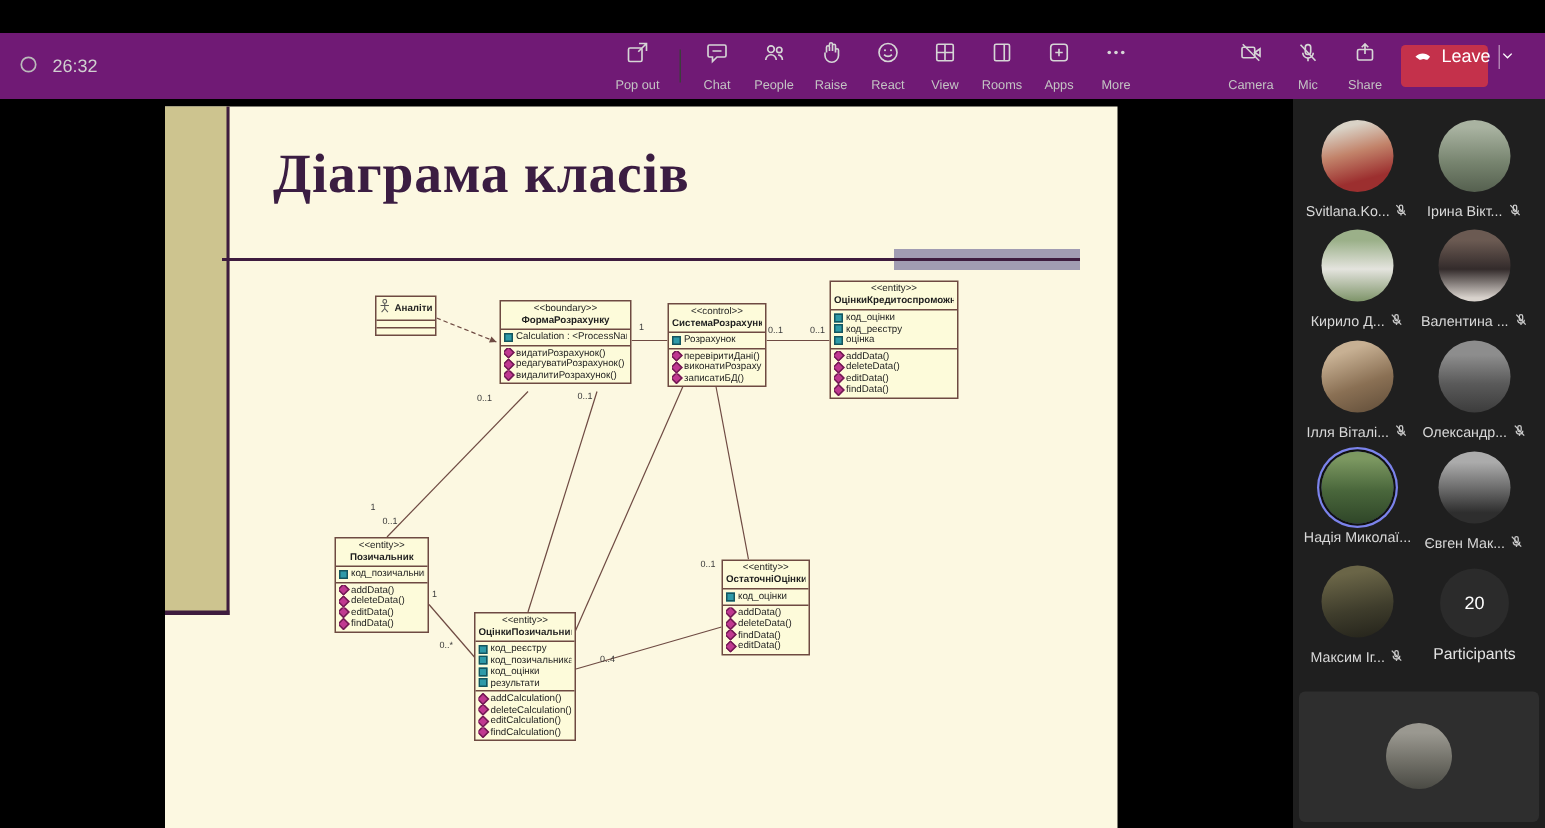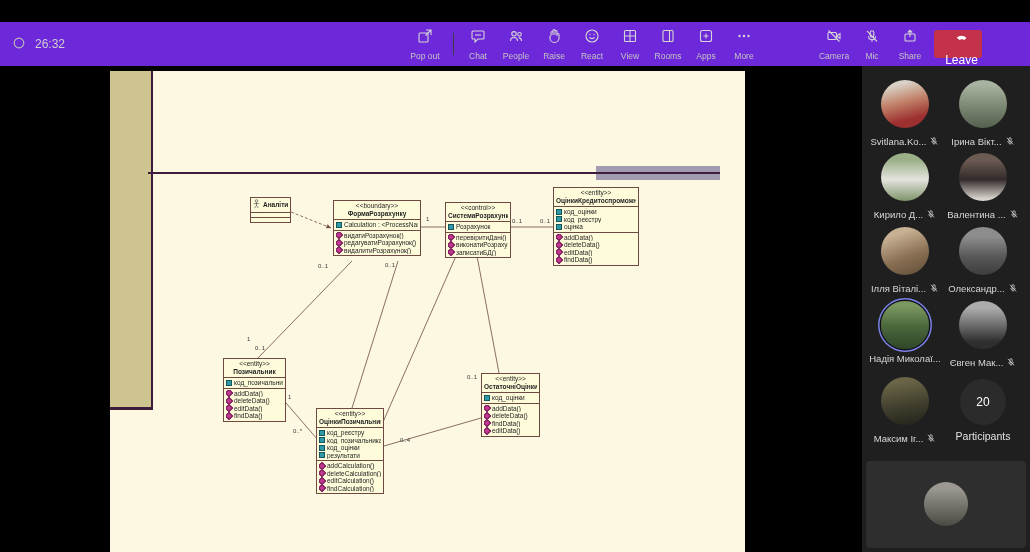--- a/index.html
+++ b/index.html
@@ -5,29 +5,29 @@
   html,body{margin:0;padding:0;background:#000;}
   .app{position:relative;width:1030px;height:552px;background:#000;font-family:"Liberation Sans",sans-serif;overflow:hidden;}
 
   
   .titlebar{position:absolute;left:0;top:0;width:100%;height:22px;background:#0f0f0f;}
   .tb-title{position:absolute;left:0;right:100px;top:0;height:22px;display:flex;align-items:center;justify-content:center;font-size:11.5px;color:#dcdcdc;}
   .win-controls{position:absolute;right:0;top:0;height:22px;display:flex;}
   .wbtn{width:30px;height:22px;display:flex;align-items:center;justify-content:center;}
 
   
-  .toolbar{position:absolute;left:0;top:22px;width:100%;height:44px;background:#6d28d9;}
+  .toolbar{position:absolute;left:0;top:22px;width:100%;height:44px;background:#701a75;}
   .timer{position:absolute;left:12px;top:0;height:44px;display:flex;align-items:center;gap:9px;color:#d0d0d0;font-size:12px;}
   #tb-center{position:absolute;left:402px;top:0;height:44px;display:flex;align-items:center;}
   #g-left,#g-main,#g-av{display:flex;height:44px;}
   #g-av{position:absolute;left:815px;top:0;}
   .tbtn{width:38px;height:44px;display:flex;flex-direction:column;align-items:center;justify-content:center;gap:3px;cursor:pointer;}
   .tlbl{font-size:8.5px;color:#c4c4c4;white-space:nowrap;}
   .vsep{width:1px;height:22px;background:#3d3d3d;margin:0 5px;align-self:center;}
-  .leave{position:absolute;left:934px;top:8px;width:48px;height:28px;background:#C4314B;border:none;border-radius:3px;display:flex;color:#fff;padding:0 0 0 7px;gap:5px;font-size:12px;cursor:pointer;font-family:"Liberation Sans",sans-serif;flex-direction:column;}
+  .leave{position:absolute;left:934px;top:8px;width:58px;height:28px;background:#C4314B;border:none;border-radius:3px;display:flex;color:#fff;padding:0 0 0 7px;gap:5px;font-size:12px;cursor:pointer;font-family:"Liberation Sans",sans-serif;}
   .leave .chev{margin-left:auto;width:18px;height:16px;border-left:1px solid rgba(255,255,255,.45);display:flex;align-items:center;justify-content:center;}
 
   
   .stage{position:absolute;left:0;top:66px;width:862px;height:486px;background:#000;}
   .slide{position:absolute;left:110px;top:5px;width:635px;height:481px;background:#FCF8E1;}
   .band{position:absolute;left:0;top:0;width:41px;height:336px;background:#CDC48F;border-right:2px solid #3E1C3E;border-bottom:3px solid #3E1C3E;}
   .slide-title{position:absolute;left:72px;top:24px;font-family:"Liberation Serif",serif;font-size:37px;font-weight:600;color:#3B1D42;letter-spacing:.5px;}
   .rule-accent{position:absolute;left:486px;top:95px;width:124px;height:14px;background:#A19CB2;}
   .rule{position:absolute;left:38px;top:101px;width:572px;height:2px;background:#3E1C3E;}
 
@@ -197,20 +197,21 @@
           <span><svg width="10" height="10" viewBox="0 0 16 16" fill="none" stroke="#fff" stroke-width="1.5">
               <path d="M3.5 6l4.5 4.5L12.5 6"></path>
             </svg></span>
         </span>
     </button>
   </div>
 
   <div class="stage">
     <div class="slide">
       <div class="band"></div>
+      <div class="slide-title">Діаграма класів</div>
       <div class="rule-accent"></div>
       <div class="rule"></div>
     </div>
     <div id="uml">
         <svg width="862" height="486" style="position: absolute; left: 0px; top: 0px; pointer-events: none;">
           <line x1="291" y1="146" x2="331" y2="162" stroke="#6E4A42" stroke-width="0.8" stroke-dasharray="3,2"></line>
           <polygon points="331,162 326.00479540303735,162.3713906763541 327.63891437899537,158.28609323645895" fill="#6E4A42"></polygon>
           <line x1="421" y1="161" x2="445" y2="161" stroke="#6E4A42" stroke-width="0.8"></line>
           <line x1="511" y1="161" x2="553" y2="161" stroke="#6E4A42" stroke-width="0.8"></line>
           <line x1="352" y1="195" x2="258" y2="292" stroke="#6E4A42" stroke-width="0.8"></line>

